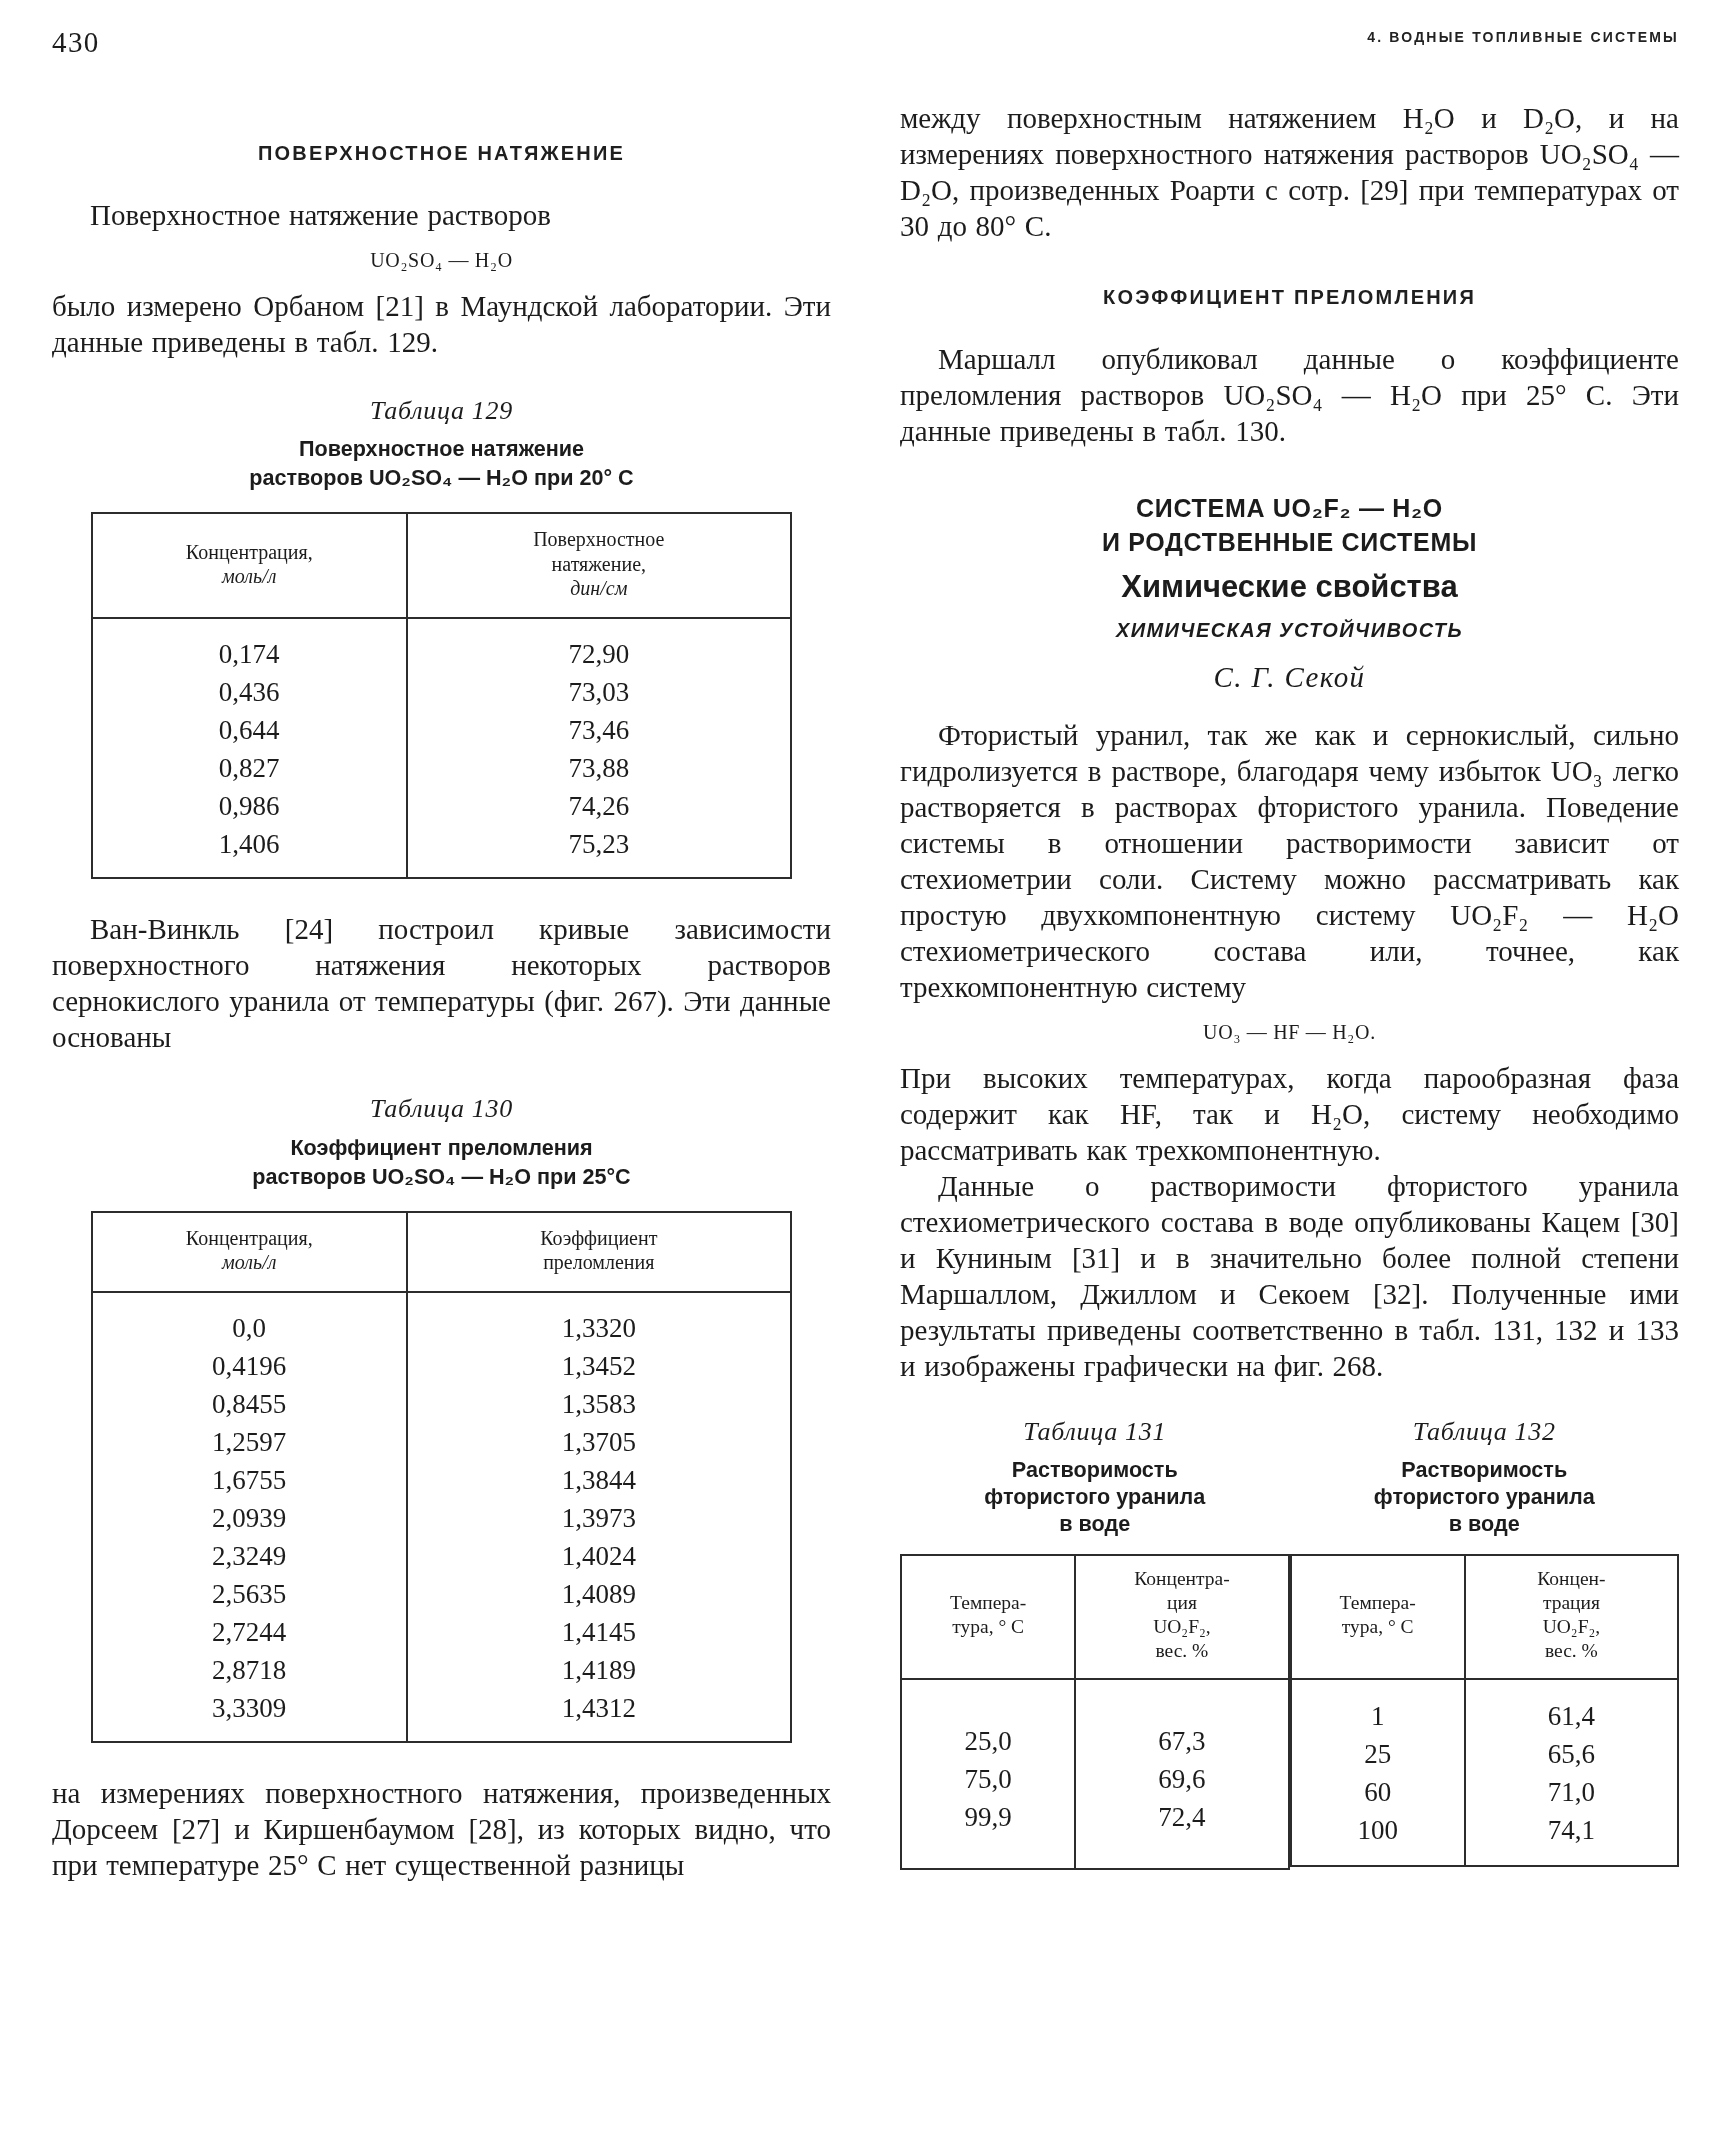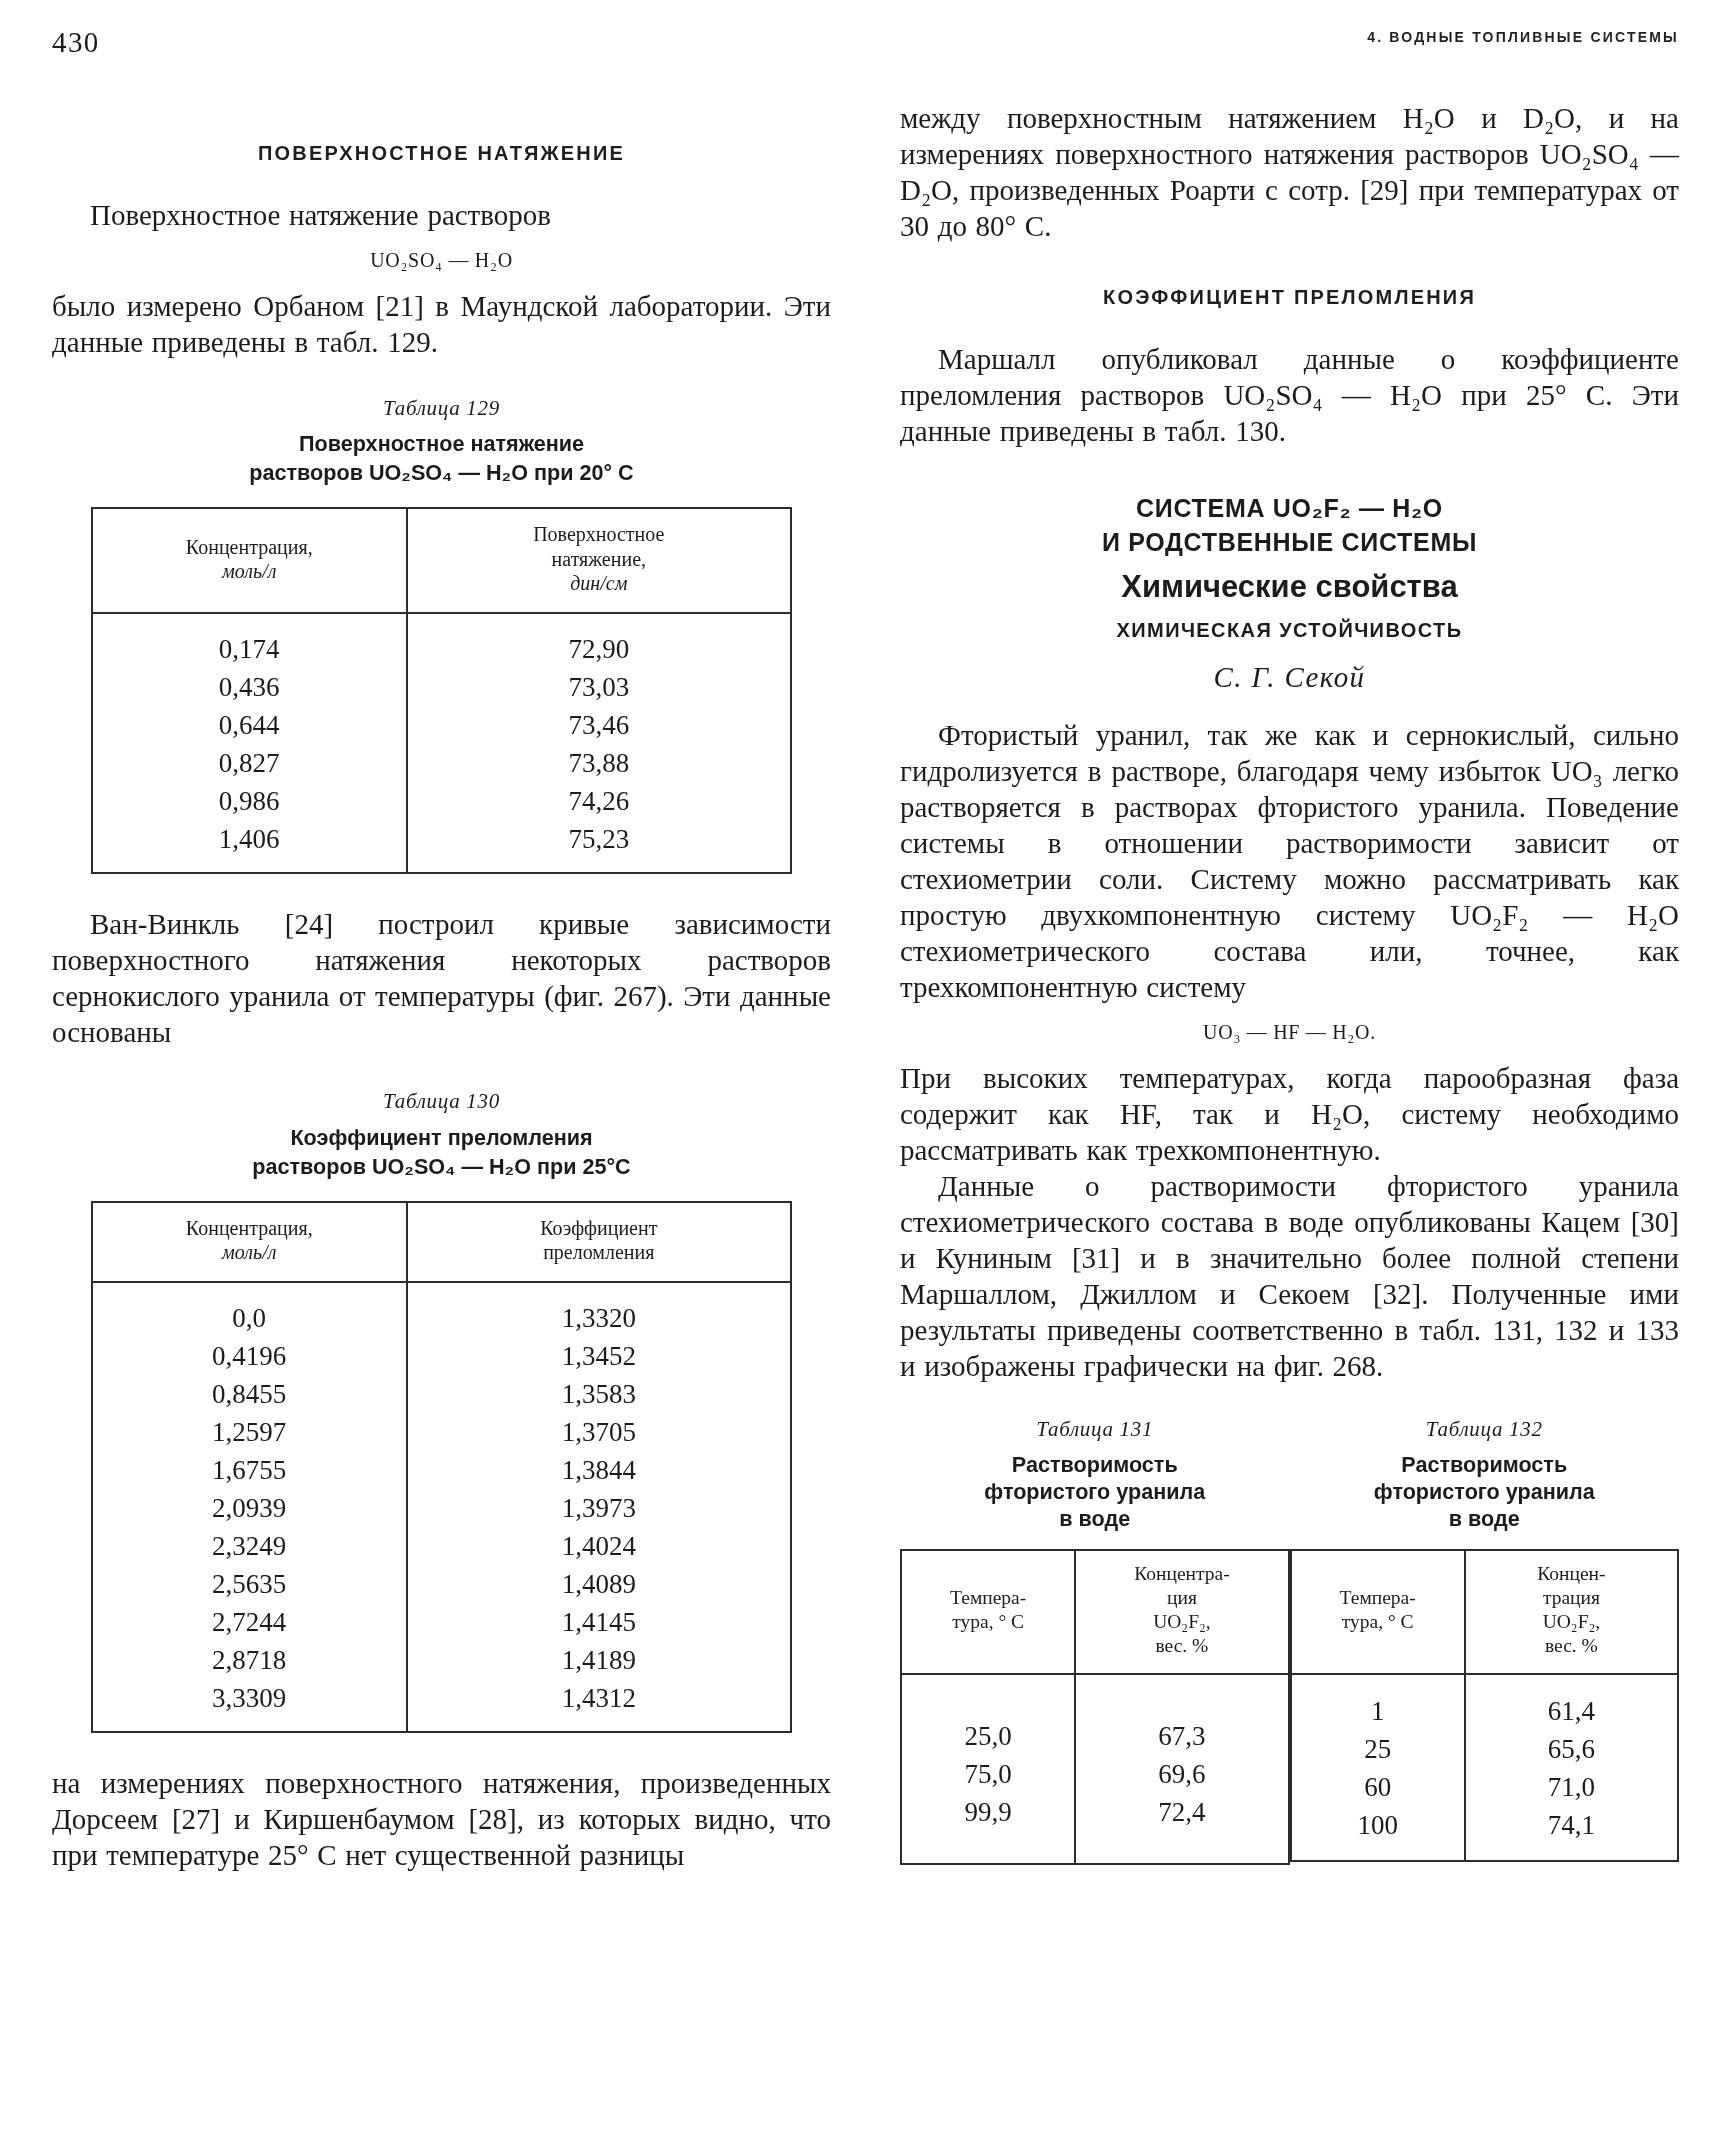--- a/index.html
+++ b/index.html
@@ -86,20 +86,21 @@
     font-weight: bold;
     font-size: 31px;
   }
   .small-subheading {
     margin: 14.4px 0 19px 0;
     text-align: center;
     font-family: "Liberation Sans", "DejaVu Sans", sans-serif;
     font-weight: bold;
     font-size: 20px;
     letter-spacing: 1.4px;
+    font-style: italic;
   }
   .author-line {
     margin: 0 0 23px 0;
     text-align: center;
     font-style: italic;
     font-size: 29px;
     letter-spacing: 1.4px;
   }
 
   
@@ -108,21 +109,21 @@
     text-align: center;
     font-size: 20px;
     letter-spacing: 0.7px;
   }
 
   
   .table-caption {
     margin: 39px 0 8.7px 0;
     text-align: center;
     font-style: italic;
-    font-size: 21px;
+    font-size: 26px;
     letter-spacing: 0.7px;
   }
   .table-caption.first { margin-top: 36px; }
   .table-title {
     margin: 0 0 20px 0;
     text-align: center;
     font-family: "Liberation Sans", "DejaVu Sans", sans-serif;
     font-weight: bold;
     font-size: 21.6px;
     line-height: 29px;

